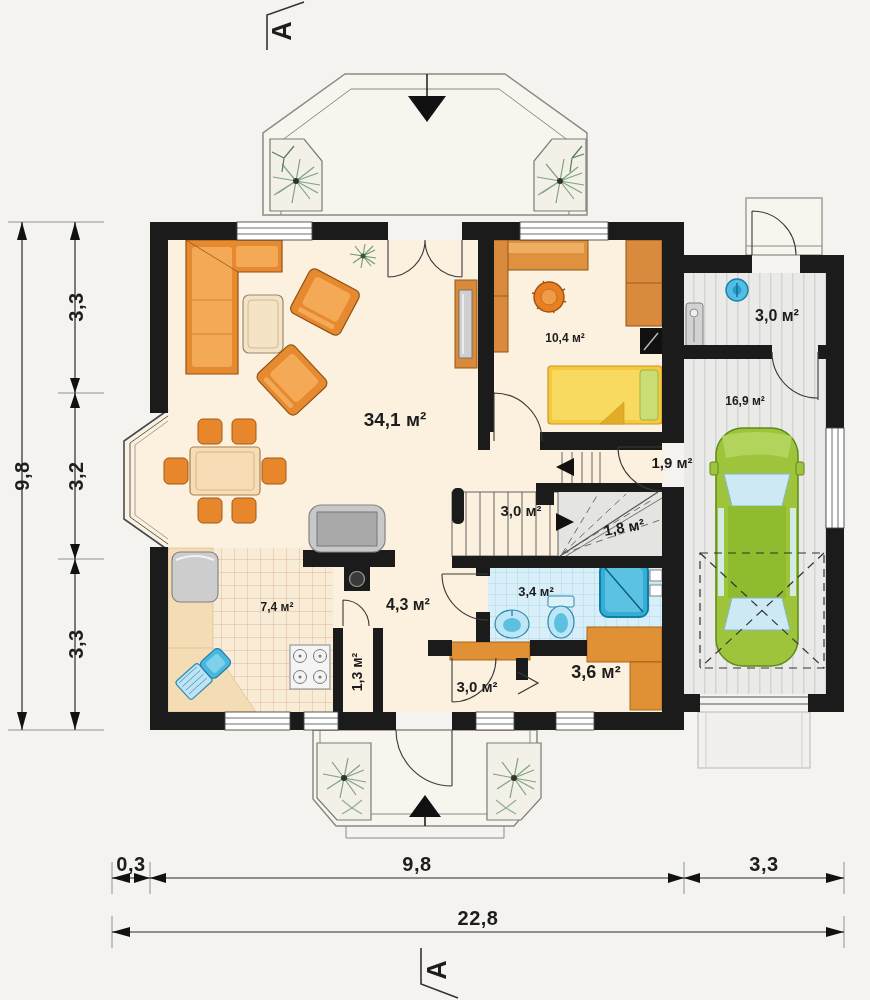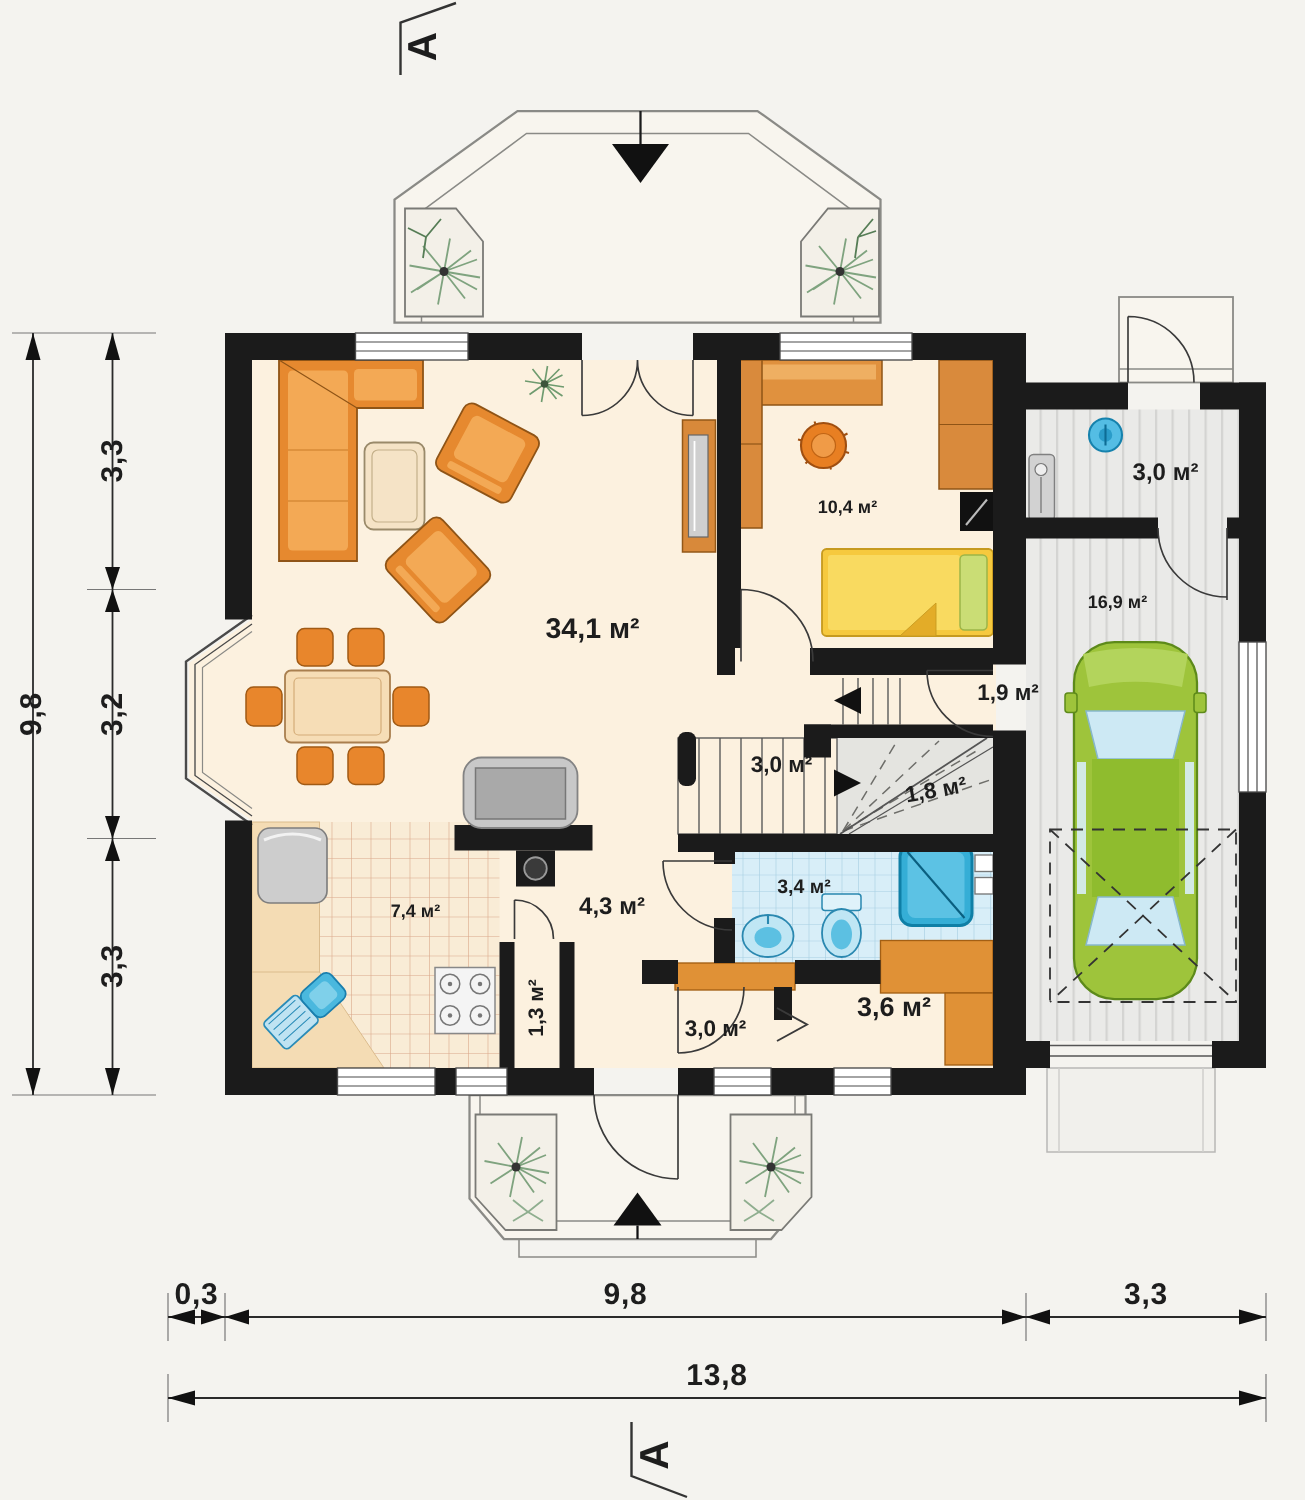--- a/index.html
+++ b/index.html
@@ -459,17 +459,17 @@
 <div class="lbl room" style="left:477px;top:686px;font-size:15px;">3,0 м²</div>
 <div class="lbl room" style="left:586px;top:672px;font-size:18px;margin-left:10px;">3,6 м²</div>
 
 <div class="lbl dim rot" style="left:22px;top:476px;">9,8</div>
 <div class="lbl dim rot" style="left:76px;top:307px;">3,3</div>
 <div class="lbl dim rot" style="left:76px;top:476px;">3,2</div>
 <div class="lbl dim rot" style="left:76px;top:644px;">3,3</div>
 <div class="lbl dim" style="left:131px;top:864px;">0,3</div>
 <div class="lbl dim" style="left:417px;top:864px;">9,8</div>
 <div class="lbl dim" style="left:764px;top:864px;">3,3</div>
-<div class="lbl dim" style="left:478px;top:918px;">13,8</div>
+<div class="lbl dim" style="left:478px;top:918px;">22,8</div>
 
 <div class="lbl sec rot" style="left:282px;top:31px;">A</div>
 <div class="lbl sec rot" style="left:437px;top:970px;">A</div>
 </div>
 
 </body></html>

